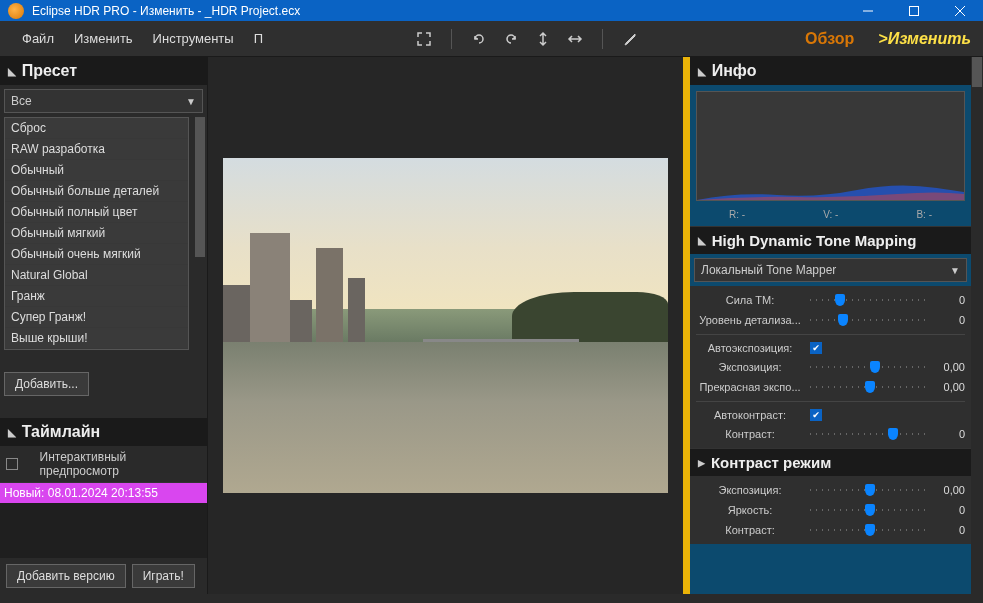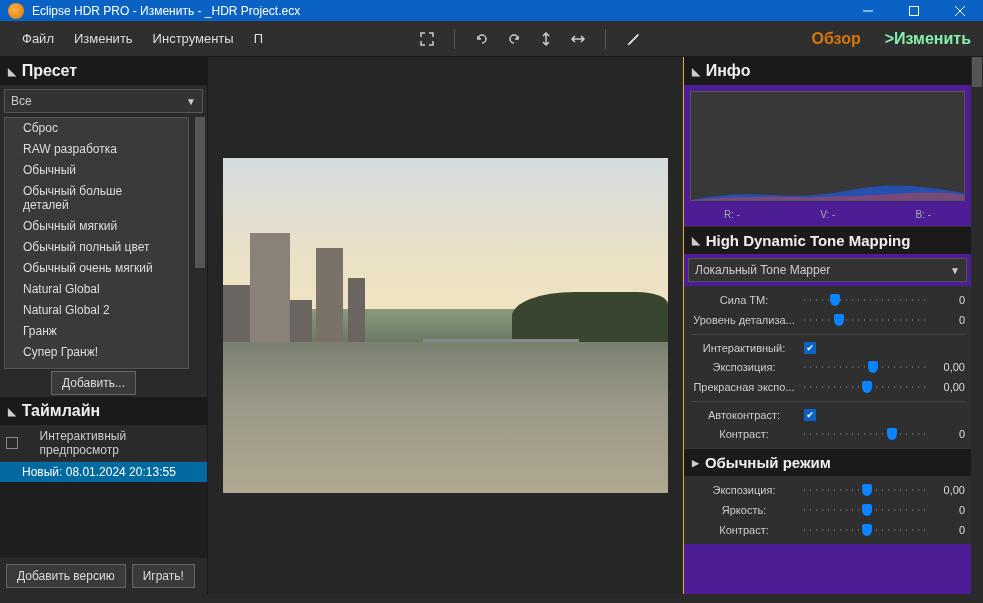--- a/index.html
+++ b/index.html
@@ -12,59 +12,59 @@
 .titlebar .winbtn { width: 46px; height: 30px; display: flex; align-items: center; justify-content: center; color: #fff; }
 
 .menubar { background: #2f2f2f; height: 36px; display: flex; align-items: center; padding: 0 12px; border-bottom: 1px solid #1a1a1a; }
 .menubar .menuitem { padding: 6px 10px; color: #ddd; font-size: 13px; cursor: pointer; }
 .menubar .spacer { flex: 1; }
 .menubar .toolicons { display: flex; gap: 14px; align-items: center; }
 .menubar .toolicon { color: #ccc; cursor: pointer; display:flex; align-items:center; justify-content:center; width:18px; height:18px;}
 .menubar .divider { width: 1px; height: 20px; background: #555; margin: 0 4px; }
 .menubar .tablink { margin-left: 24px; font-size: 16px; font-weight: bold; font-family: 'Arial Narrow', Arial, sans-serif; }
 .menubar .tab-overview { color: #d97706; }
-.menubar .tab-edit { color: #86efac; }
+.menubar .tab-edit { color: #fde047; font-style: italic; }
 
 .body { display: flex; height: calc(603px - 66px); }
 
 .left { width: 208px; background: #2a2a2a; display: flex; flex-direction: column; border-right: 1px solid #1a1a1a;}
 .panel-header { background: #1a1a1a; padding: 5px 8px; font-size: 16px; font-weight: bold; color: #eee; font-family: 'Arial Narrow', Arial, sans-serif; display:flex; align-items:center; gap:6px;}
 .panel-header::before { content: "◢"; font-size: 10px; color:#ccc; transform: scaleX(-1);}
 .dropdown { background: #333; border: 1px solid #555; margin: 4px; padding: 4px 6px; display: flex; justify-content: space-between; align-items: center; cursor: pointer; font-size:12px;}
 .dropdown .arrow { color: #ccc; font-size: 10px; }
 .preset-list { flex: 0 0 auto; overflow-y: auto; background:#444; margin: 0 4px; border:1px solid #555; max-height: 252px;}
-.preset-item { padding: 3px 18px; font-size: 12px; color: #ddd; border-bottom: 1px solid #383838; background:#3a3a3a; cursor: pointer; }
+.preset-item { padding: 3px 6px; font-size: 12px; color: #ddd; border-bottom: 1px solid #383838; background:#3a3a3a; cursor: pointer; }
 .preset-scrollwrap { display:flex; }
 .preset-scroll { width: 14px; background:#2a2a2a; position:relative;}
 .preset-scroll::after{content:""; position:absolute; top:0; left:2px; width:10px; height:60%; background:#555;}
 .btn { background: #3a3a3a; border: 1px solid #666; padding: 4px 10px; color: #ddd; cursor: pointer; font-size: 12px; }
-.add-btn-row { padding: 2px 4px; margin-left: 47px; }
+.add-btn-row { padding: 22px 4px; }
 
 .timeline { display:flex; flex-direction:column; flex:1; min-height:0;}
 .checkbox-row { padding: 4px 6px; display: flex; align-items: center; gap: 22px; font-size: 12px; border-bottom:1px solid #333;}
 .checkbox { width: 12px; height: 12px; border: 1px solid #888; background:#2a2a2a;}
-.timeline-item { background: #0369a1; color: #fff; padding: 3px 22px; font-size: 12px; margin: 0;}
+.timeline-item { background: #d946ef; color: #fff; padding: 3px 4px; font-size: 12px; margin: 0;}
 .timeline-space { flex:1; background:#1f1f1f;}
 .bottom-btns { display: flex; gap: 6px; padding: 6px; background:#2a2a2a;}
 
 .center { flex: 1; background: #262626; display: flex; align-items: center; justify-content: center; position:relative;}
 .photo { width: 445px; height: 335px; background: linear-gradient(to bottom, #f5e6c8 0%, #e8d4a8 25%, #c9b88f 35%, #8a9a7a 45%, #5a6a58 60%, #6b7268 100%); position: relative; overflow:hidden;}
 .sky { position:absolute; top:0; left:0; right:0; height:45%; background: linear-gradient(to bottom, #d4dce0, #e8e0c8 60%, #f0e4c0);}
 .buildings-left { position:absolute; bottom:35%; left:0; width:50%; height:45%; }
 .bldg { position:absolute; bottom:0; background:#6a6560;}
 .b1{left:0;width:12%;height:60%;}
 .b2{left:12%;width:18%;height:95%; background:#8a8278;}
 .b3{left:30%;width:10%;height:50%;}
 .b4{left:42%;width:12%;height:85%; background:#7a7268;}
 .b5{left:56%;width:8%;height:65%;}
 .river { position:absolute; bottom:0; left:0; right:0; height:45%; background: linear-gradient(to bottom, #7a8070, #9a9888 40%, #b0a890);}
 .trees-right{position:absolute; bottom:42%; right:0; width:35%; height:18%; background:#3a4530; border-radius: 40% 20% 0 0;}
 .bridge{position:absolute; bottom:43%; left:45%; right:20%; height:3%; background:#888;}
 
-.right { width: 300px; background: #4c1d95; display: flex; flex-direction: column; border-left: 1px solid #eab308; overflow:hidden;}
+.right { width: 300px; background: #0c4a6e; display: flex; flex-direction: column; border-left: 7px solid #eab308; overflow:hidden;}
 .right-scroll{ display:flex; height:100%;}
 .right-content{ flex:1; overflow-y:auto;}
 .right-sb{ width:12px; background:#2a2a2a; position:relative;}
 .right-sb::after{content:""; position:absolute; top:0; left:1px; width:10px; height:30px; background:#555;}
 .histogram { height: 110px; margin: 6px; background: #383838; border: 1px solid #555; position: relative; overflow:hidden;}
 .hist-curve { position:absolute; bottom:0; left:0; right:0; height:20px;}
 .hist-labels { display: flex; justify-content: space-around; font-size: 10px; color: #aaa; padding: 2px 0 6px;}
 .collapsed-header { background: #1a1a1a; padding: 5px 8px; font-size: 15px; font-weight: bold; color: #eee; font-family: 'Arial Narrow', Arial, sans-serif; display:flex; align-items:center; gap:6px; cursor:pointer; border-top:1px solid #333;}
 .collapsed-header.closed::before { content: "▶"; font-size: 9px; color:#ccc;}
 .collapsed-header.open::before { content: "◢"; font-size: 10px; color:#ccc; transform: scaleX(-1);}
@@ -159,25 +159,24 @@
     <div class="dropdown">
       <span>Все</span>
       <span class="arrow">▼</span>
     </div>
     <div class="preset-scrollwrap">
       <div class="preset-list" style="flex:1;">
         <div class="preset-item">Сброс</div>
         <div class="preset-item">RAW разработка</div>
         <div class="preset-item">Обычный</div>
         <div class="preset-item">Обычный больше деталей</div>
+        <div class="preset-item">Обычный полный цвет</div>
         <div class="preset-item">Обычный мягкий</div>
-        <div class="preset-item">Обычный полный цвет</div>
         <div class="preset-item">Обычный очень мягкий</div>
         <div class="preset-item">Natural Global</div>
-        <div class="preset-item">Natural Global 2</div>
         <div class="preset-item">Гранж</div>
         <div class="preset-item">Супер Гранж!</div>
         <div class="preset-item">Выше крыши!</div>
       </div>
       <div class="preset-scroll"></div>
     </div>
     <div class="add-btn-row">
       <button class="btn">Добавить...</button>
     </div>
 
@@ -251,21 +250,21 @@
       <div class="param-row">
         <div class="param-label">Уровень детализа...</div>
         <div class="slider">
                 <div class="slider-track"></div>
                 <div class="slider-thumb" style="left:28%"></div>
               </div>
         <div class="param-value">0</div>
       </div>
       <div class="param-sep"></div>
       <div class="param-row">
-        <div class="param-label">Интерактивный:</div>
+        <div class="param-label">Автоэкспозиция:</div>
         <div class="chk">✔</div>
         <div style="flex:1"></div>
       </div>
       <div class="param-row">
         <div class="param-label">Экспозиция:</div>
         <div class="slider">
                 <div class="slider-track"></div>
                 <div class="slider-thumb" style="left:55%"></div>
               </div>
         <div class="param-value">0,00</div>
@@ -288,21 +287,21 @@
         <div class="param-label">Контраст:</div>
         <div class="slider">
                 <div class="slider-track"></div>
                 <div class="slider-thumb" style="left:70%"></div>
               </div>
         <div class="param-value">0</div>
       </div>
     </div>
 
     <div class="collapsed-header closed">
-            <span>Обычный режим</span>
+            <span>Контраст режим</span>
           </div>
 
     <div class="param-group">
       <div class="param-row">
         <div class="param-label">Экспозиция:</div>
         <div class="slider">
                 <div class="slider-track"></div>
                 <div class="slider-thumb" style="left:50%"></div>
               </div>
         <div class="param-value">0,00</div>

